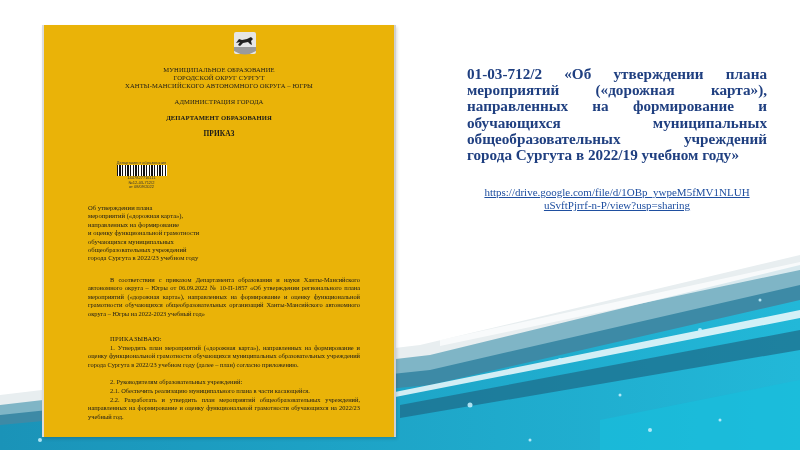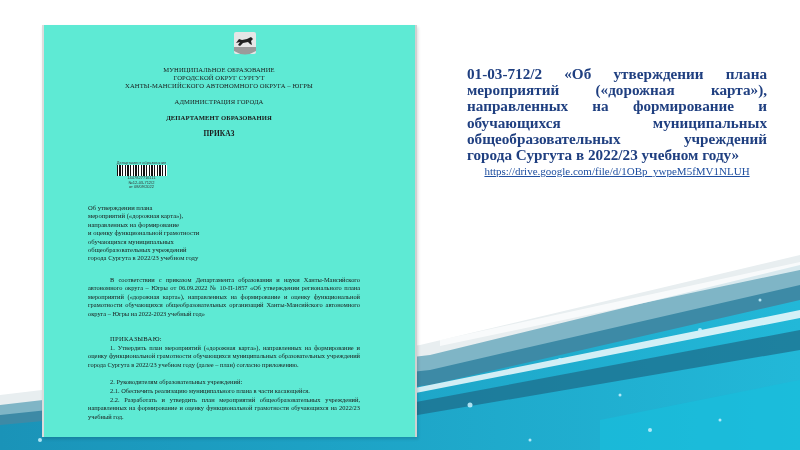--- a/index.html
+++ b/index.html
@@ -4,25 +4,24 @@
 <style>
   html, body { margin: 0; padding: 0; }
   body {
     width: 800px; height: 450px; overflow: hidden; position: relative;
     background: #ffffff;
     font-family: "Liberation Serif", serif;
   }
   .bg-decor { position: absolute; left: 0; top: 0; width: 800px; height: 450px; z-index: 0; }
   .doc {
     position: absolute; left: 42px; top: 25px; width: 350px; height: 412px;
-    background: #5eead4; z-index: 2;
+    background: #eab308; z-index: 2;
     border-left: 2px solid #dcdcdc; border-right: 2px solid #d0d0d0;
     box-shadow: 1px 2px 3px rgba(0,0,0,0.15);
     color: #1a1a1a;
-    padding-left: 21px;
   }
   .emblem { position: absolute; left: 189px; top: 6px; width: 24px; height: 26px; }
   .hdr { position: absolute; left: 0; width: 350px; text-align: center; font-size: 6.6px; line-height: 8px; letter-spacing: 0.1px; }
   .hdr.b { font-weight: bold; }
   .barcode-box { position: absolute; left: 60px; top: 135px; width: 75px; height: 36px; text-align: center; }
   .bc-title { font-family: "Liberation Sans", sans-serif; font-size: 4px; color: #444; line-height: 5px; }
   .bc-bars { margin: 0 auto; width: 50px; height: 11px;
     background: repeating-linear-gradient(90deg,#111 0 1px,#fff 1px 2px,#111 2px 4px,#fff 4px 5px,#111 5px 6px,#fff 6px 8px); }
   .bc-line { font-family: "Liberation Sans", sans-serif; font-size: 4px; line-height: 4.6px; color: #333; }
   .subject { position: absolute; left: 44px; top: 179px; font-size: 6.6px; line-height: 8.4px; }
@@ -30,21 +29,21 @@
   .para { position: absolute; left: 44px; width: 272px; font-size: 6.4px; line-height: 8.4px; text-align: justify; }
   .para .ind { display: inline-block; width: 22px; }
   .sm-title { position: absolute; left: 66px; top: 310px; font-size: 6.6px; letter-spacing: 0.3px; }
   .right-panel { position: absolute; left: 467px; top: 66px; width: 300px; z-index: 2; }
   .title {
     color: #1f3f80; font-weight: bold; font-size: 15.2px; line-height: 16.2px;
     text-align: justify; text-align-last: justify; margin: 0;
   }
   .title .last { text-align-last: left; }
   .link {
-    display: block; margin-top: 2px; text-align: center; color: #1f4fa0;
+    display: block; margin-top: 23px; text-align: center; color: #1f4fa0;
     font-size: 11px; line-height: 13px; text-decoration: underline; padding: 0 6px;
   }
 </style>
 </head>
 <body>
 
 <svg class="bg-decor" viewBox="0 0 800 450" preserveAspectRatio="none">
   <defs>
     <linearGradient id="g1" x1="0" y1="0" x2="1" y2="0">
       <stop offset="0" stop-color="#1a93b8"></stop>
@@ -123,18 +122,19 @@
   </div>
 </div>
 
 <div class="right-panel">
   <div class="title">
     <div>01-03-712/2 «Об утверждении плана</div>
     <div>мероприятий («дорожная карта»),</div>
     <div>направленных на формирование и</div>
     <div>обучающихся муниципальных</div>
     <div>общеобразовательных учреждений</div>
-    <div class="last">города Сургута в 2022/23 учебном году»</div>
+    <div class="last">города Сургута в 2022/19 учебном году»</div>
   </div>
   <a class="link">
     <span>https://drive.google.com/file/d/1OBp_ywpeM5fMV1NLUH</span><br>
+    <span>uSvftPjrrf-n-P/view?usp=sharing</span>
   </a>
 </div>
 
 </body></html>

